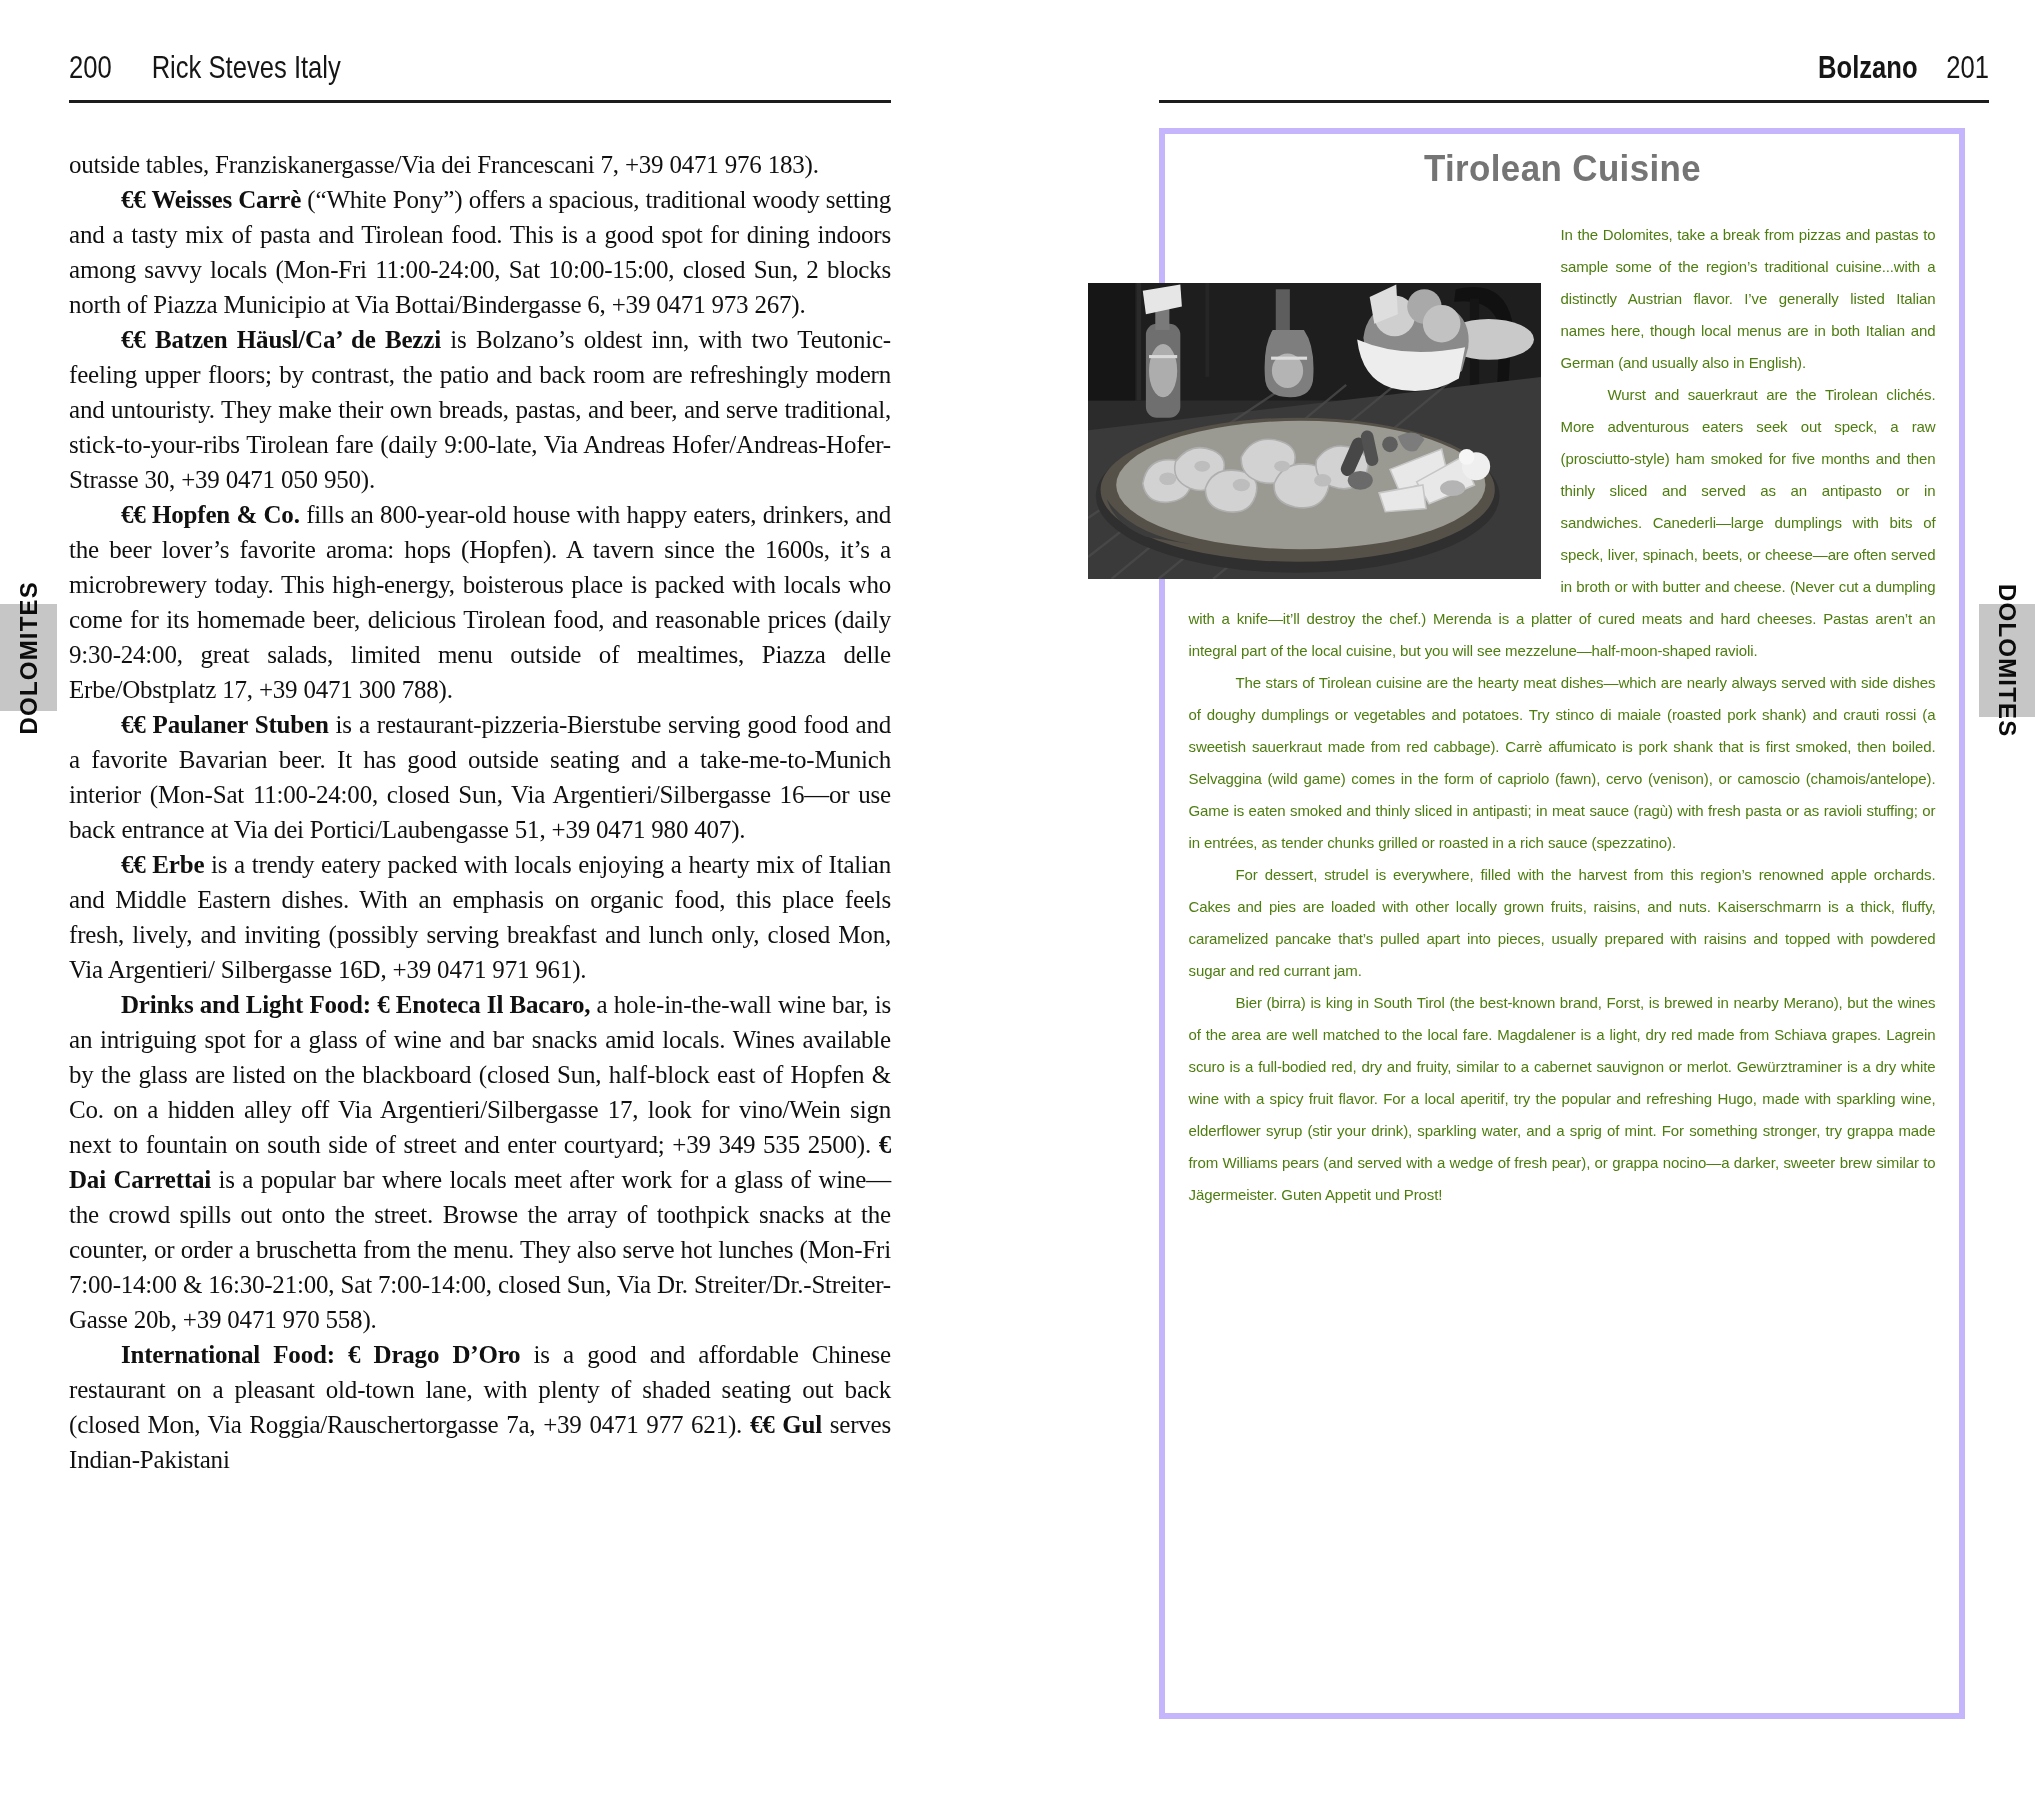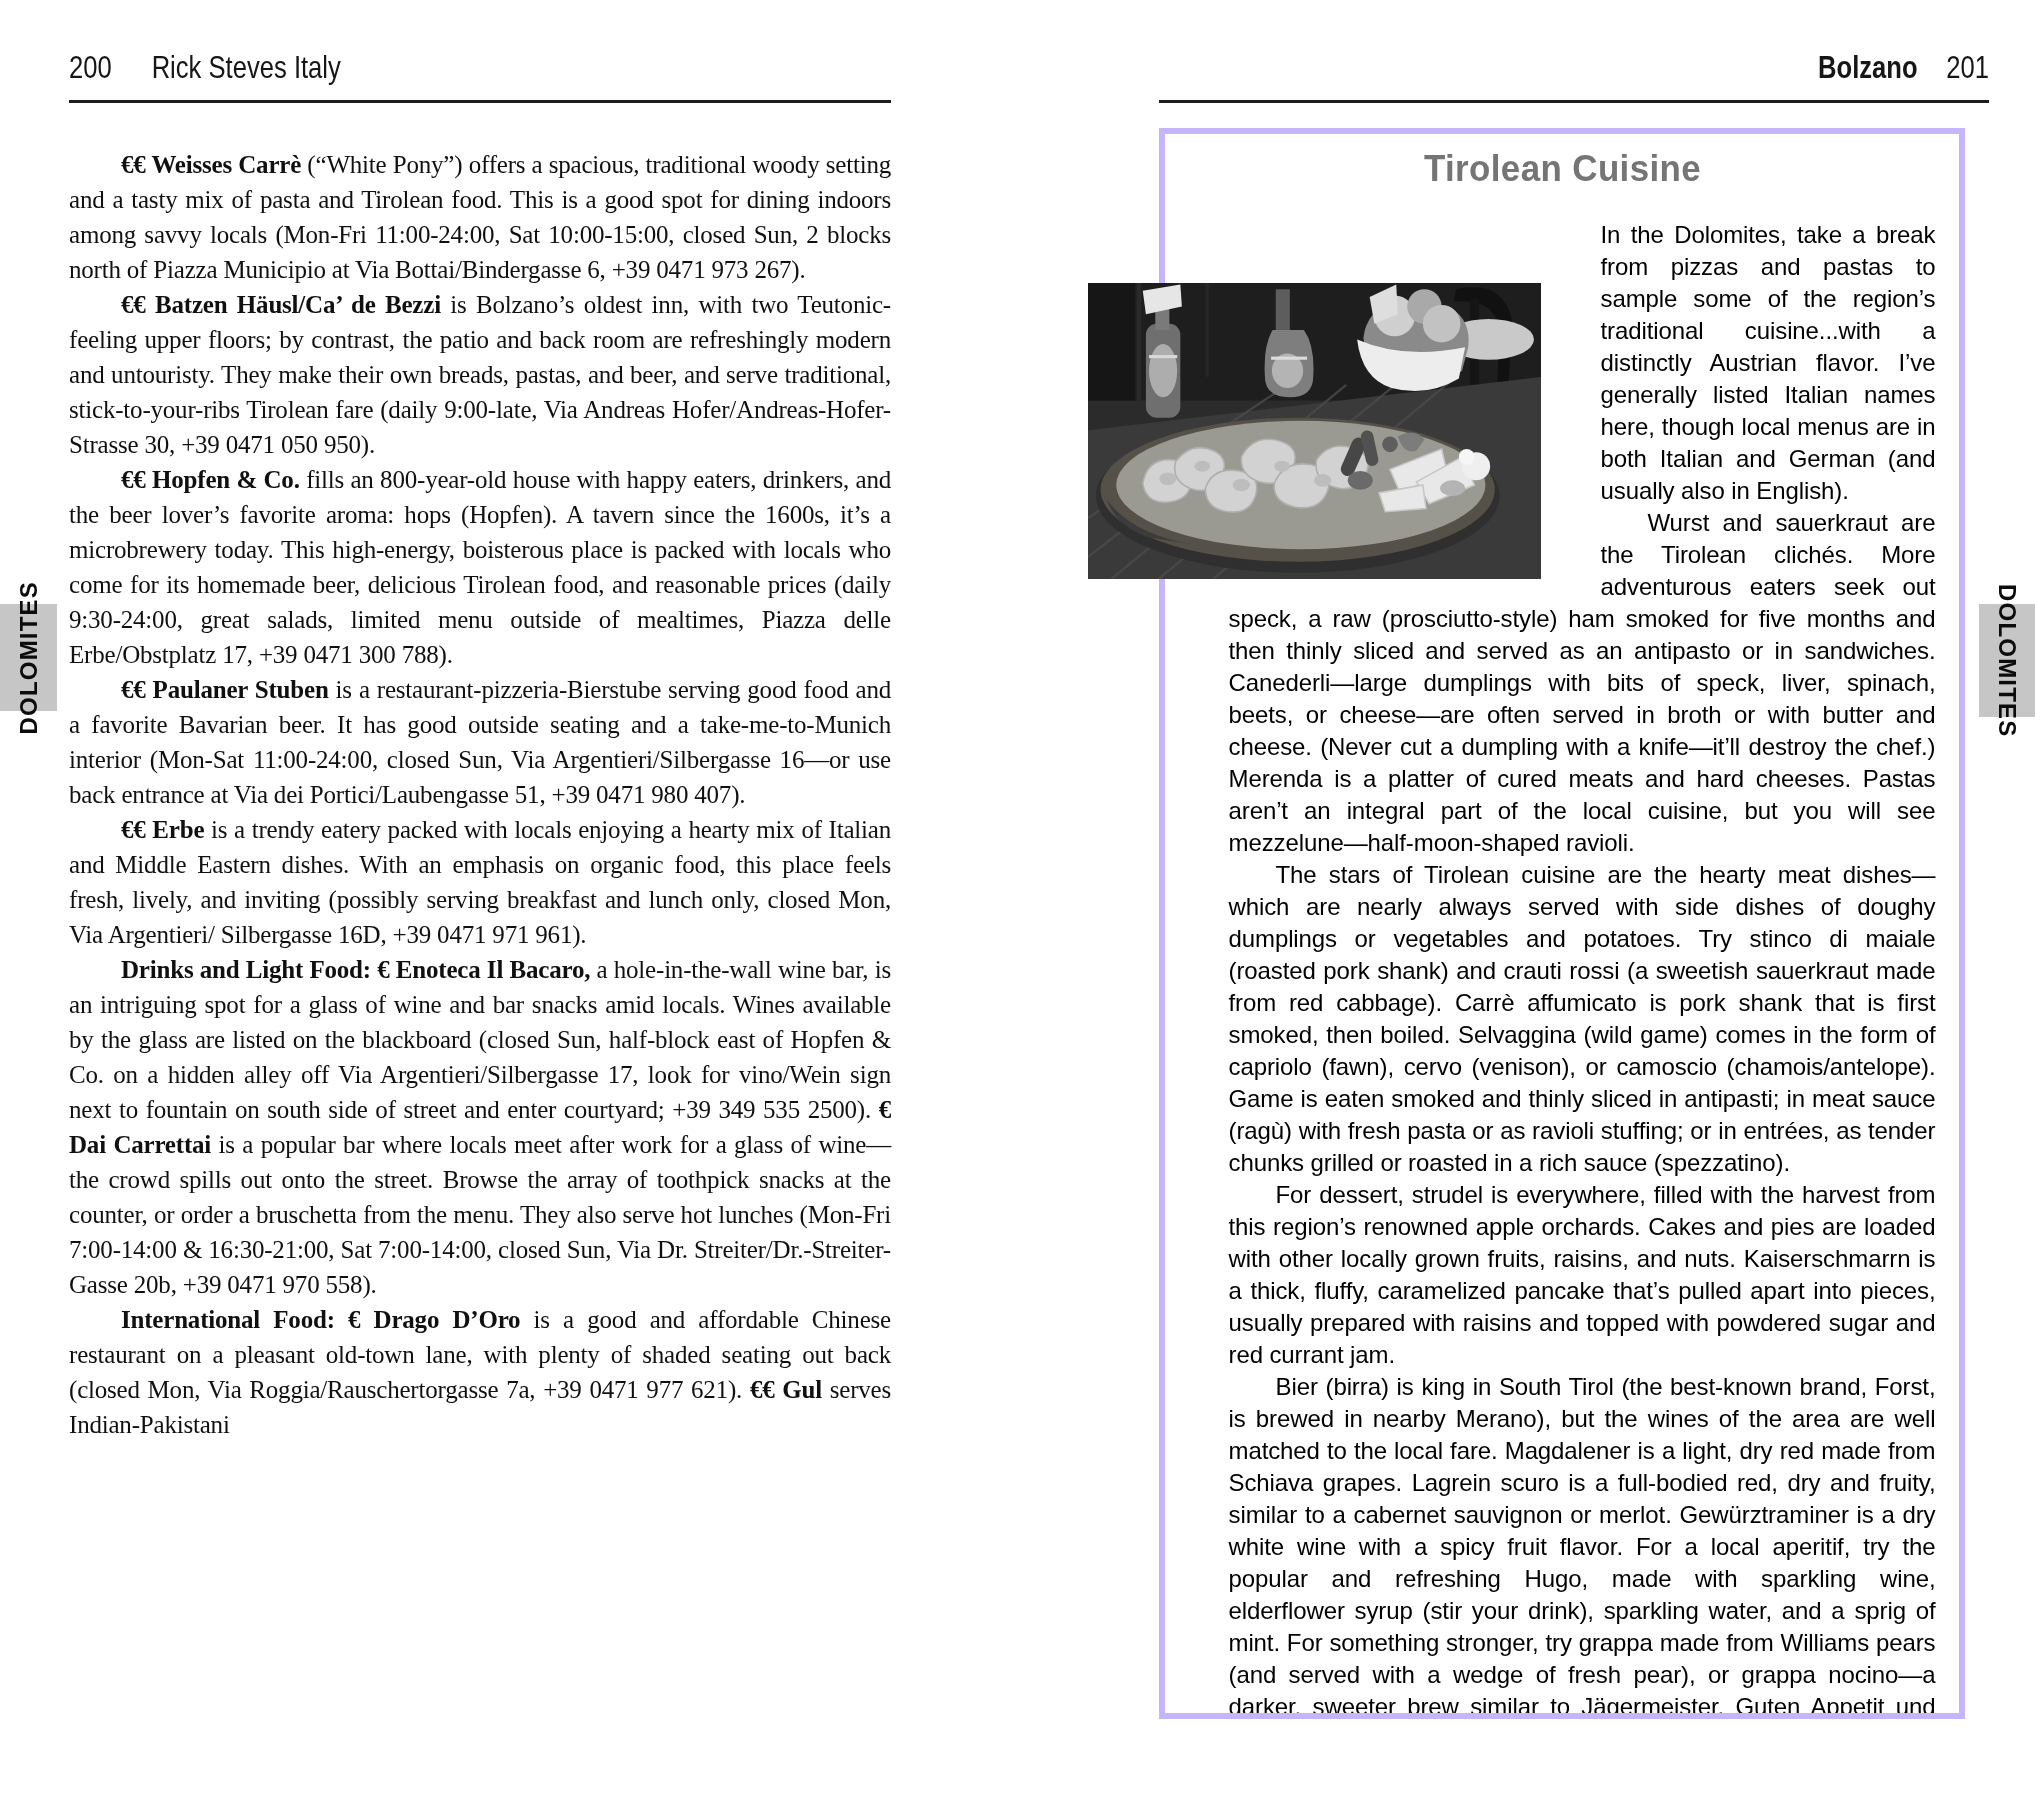--- a/index.html
+++ b/index.html
@@ -37,22 +37,22 @@
             white-space:nowrap;writing-mode:vertical-rl;}
   .tab-left .tab-text{transform:rotate(180deg);}
 
   
   .cuisine-box{position:absolute;left:1159px;top:128px;width:806px;height:1591px;
                box-sizing:border-box;border:6px solid #c4b5fd;background:#ffffff;
                padding:14px 23.5px 23.5px 23.5px;overflow:hidden;}
   .cuisine-title{margin:0 0 30px 0;text-align:center;font-weight:bold;font-size:36px;
                  line-height:41px;color:#757575;letter-spacing:0.4px;
                  transform:scaleX(0.97);transform-origin:50% 50%;}
-  .sb-body{font-size:24px;line-height:32px;text-align:justify;color:#000000;
-           letter-spacing:-0.1px;margin-left:40px;}
+  .sb-body{font-size:15px;line-height:32px;text-align:justify;color:#4d7c0f;
+           letter-spacing:-0.1px;}
   .sb-body .para{margin:0;}
   .sb-body .para.indent{text-indent:47px;}
   .photo-spacer{float:left;width:351px;height:294px;margin-top:64px;margin-right:21px;}
   .b{font-weight:bold;}
   .i{}
 
   
   .cuisine-photo{position:absolute;left:1088px;top:283px;width:453px;height:296px;
                  z-index:5;}
   .cuisine-photo svg{display:block;width:100%;height:100%;}
@@ -60,20 +60,21 @@
 </head>
 <body>
 
 <div class="pg-header hdr-left">
   <span class="hdr-num">200</span>
   <span class="hdr-title">Rick Steves Italy</span>
 </div>
 <div class="pg-rule rule-left"></div>
 
 <div class="serif-col">
+    <p class="para"><span>outside tables, Franziskanergasse/Via dei Francescani 7, +39 0471 976 183).</span></p>
     <p class="para indent"><span class="b">€€ Weisses Carrè</span><span> (“White Pony”) offers a spacious, traditional woody setting and a tasty mix of pasta and Tirolean food. This is a good spot for dining indoors among savvy locals (Mon-Fri 11:00-24:00, Sat 10:00-15:00, closed Sun, 2 blocks north of Piazza Municipio at Via Bottai/Bindergasse 6, +39 0471 973 267).</span></p>
     <p class="para indent"><span class="b">€€ Batzen Häusl/Ca’ de Bezzi</span><span> is Bolzano’s oldest inn, with two Teutonic-feeling upper floors; by contrast, the patio and back room are refreshingly modern and untouristy. They make their own breads, pastas, and beer, and serve traditional, stick-to-your-ribs Tirolean fare (daily 9:00-late, Via Andreas Hofer/Andreas-Hofer-Strasse 30, +39 0471 050 950).</span></p>
     <p class="para indent"><span class="b">€€ Hopfen &amp; Co.</span><span> fills an 800-year-old house with happy eaters, drinkers, and the beer lover’s favorite aroma: hops </span><span class="i">(Hopfen).</span><span> A tavern since the 1600s, it’s a microbrewery today. This high-energy, boisterous place is packed with locals who come for its homemade beer, delicious Tirolean food, and reasonable prices (daily 9:30-24:00, great salads, limited menu outside of mealtimes, Piazza delle Erbe/Obstplatz 17, +39 0471 300 788).</span></p>
     <p class="para indent"><span class="b">€€ Paulaner Stuben</span><span> is a restaurant-pizzeria-</span><span class="i">Bierstube</span><span> serving good food and a favorite Bavarian beer. It has good outside seating and a take-me-to-Munich interior (Mon-Sat 11:00-24:00, closed Sun, Via Argentieri/Silbergasse 16—or use back entrance at Via dei Portici/Laubengasse 51, +39 0471 980 407).</span></p>
     <p class="para indent"><span class="b">€€ Erbe</span><span> is a trendy eatery packed with locals enjoying a hearty mix of Italian and Middle Eastern dishes. With an emphasis on organic food, this place feels fresh, lively, and inviting (possibly serving breakfast and lunch only, closed Mon, Via Argentieri/ Silbergasse 16D, +39 0471 971 961).</span></p>
     <p class="para indent"><span class="b">Drinks and Light Food: € Enoteca Il Bacaro,</span><span> a hole-in-the-wall wine bar, is an intriguing spot for a glass of wine and bar snacks amid locals. Wines available by the glass are listed on the blackboard (closed Sun, half-block east of Hopfen &amp; Co. on a hidden alley off Via Argentieri/Silbergasse 17, look for </span><span class="i">vino/Wein</span><span> sign next to fountain on south side of street and enter courtyard; +39 349 535 2500). </span><span class="b">€ Dai Carrettai</span><span> is a popular bar where locals meet after work for a glass of wine—the crowd spills out onto the street. Browse the array of toothpick snacks at the counter, or order a bruschetta from the menu. They also serve hot lunches (Mon-Fri 7:00-14:00 &amp; 16:30-21:00, Sat 7:00-14:00, closed Sun, Via Dr. Streiter/Dr.-Streiter-Gasse 20b, +39 0471 970 558).</span></p>
     <p class="para indent"><span class="b">International Food: € Drago D’Oro</span><span> is a good and affordable Chinese restaurant on a pleasant old-town lane, with plenty of shaded seating out back (closed Mon, Via Roggia/Rauschertorgasse 7a, +39 0471 977 621). </span><span class="b">€€ Gul</span><span> serves Indian-Pakistani</span></p>
   </div>
 
 <div class="edge-tab tab-left">

